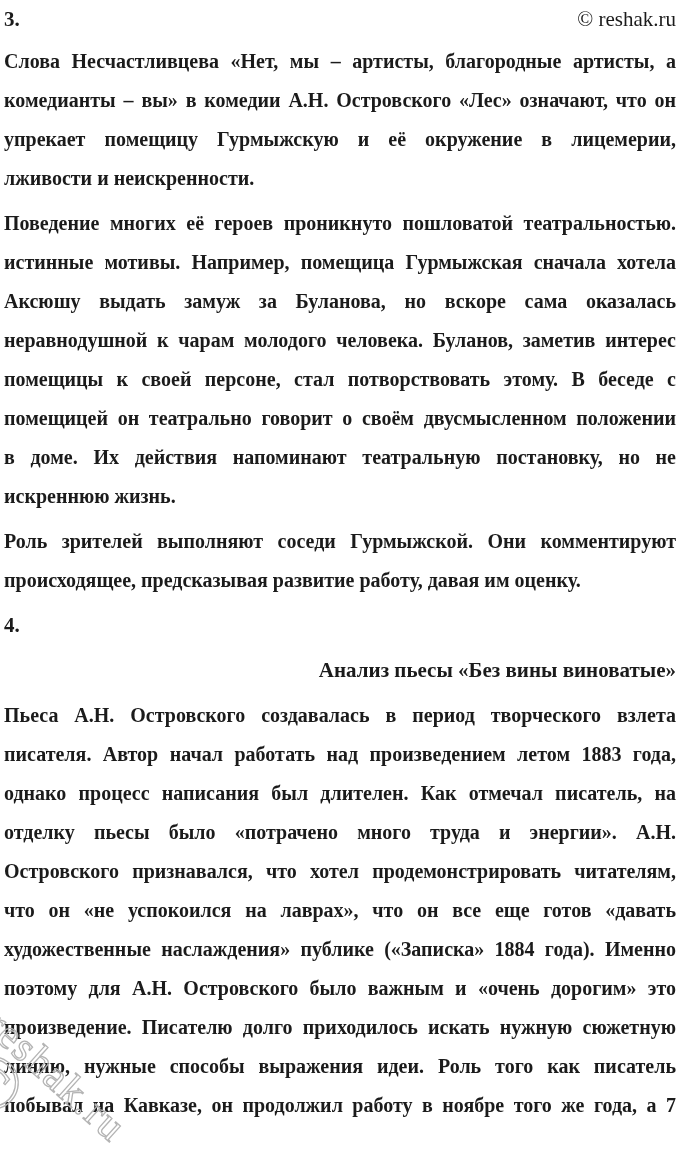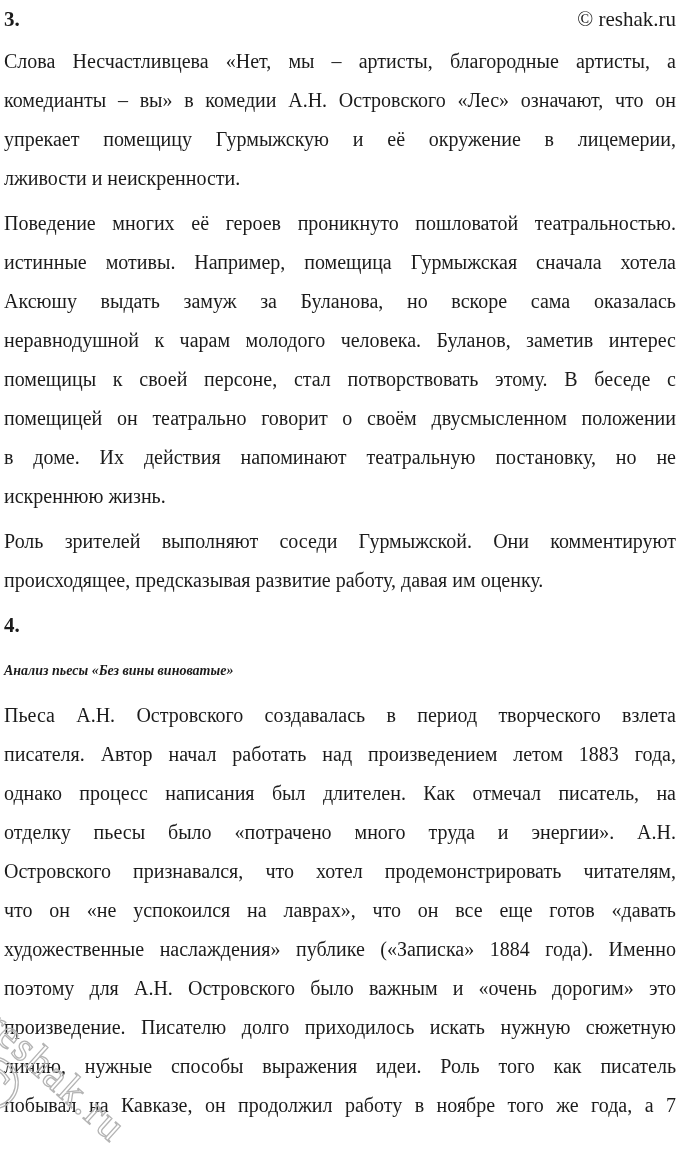--- a/index.html
+++ b/index.html
@@ -16,40 +16,39 @@
   .page-header {
     display: flex;
     justify-content: space-between;
     align-items: flex-start;
     line-height: 26px;
     font-size: 21px;
   }
   .section-number { font-weight: bold; }
   .site-credit { font-weight: normal; }
   .content { margin-top: 10px; }
-  .para { margin: 0 0 6px 0; }
+  .para { margin: 0 0 6px 0; font-weight: bold; }
   .pline {
     line-height: 39px;
     text-align: justify;
     text-align-last: justify;
   }
   .pline.lastline { text-align-last: left; }
   .sec-num-block {
     font-weight: bold;
     line-height: 39px;
     margin: 0 0 6px 0;
     font-size: 21px;
   }
   .center-heading {
     font-weight: bold;
-    text-align: left;
+    text-align: right;
     line-height: 39px;
     margin: 0 0 6px 0;
-    font-size: 14px;
-    font-style: italic;
+    font-size: 21px;
   }
   .watermark {
     position: absolute;
     left: 6px;
     top: 1002px;
     transform: rotate(42deg);
     transform-origin: 0 0;
     z-index: 3;
     pointer-events: none;
     color: rgba(0,0,0,0.0);

